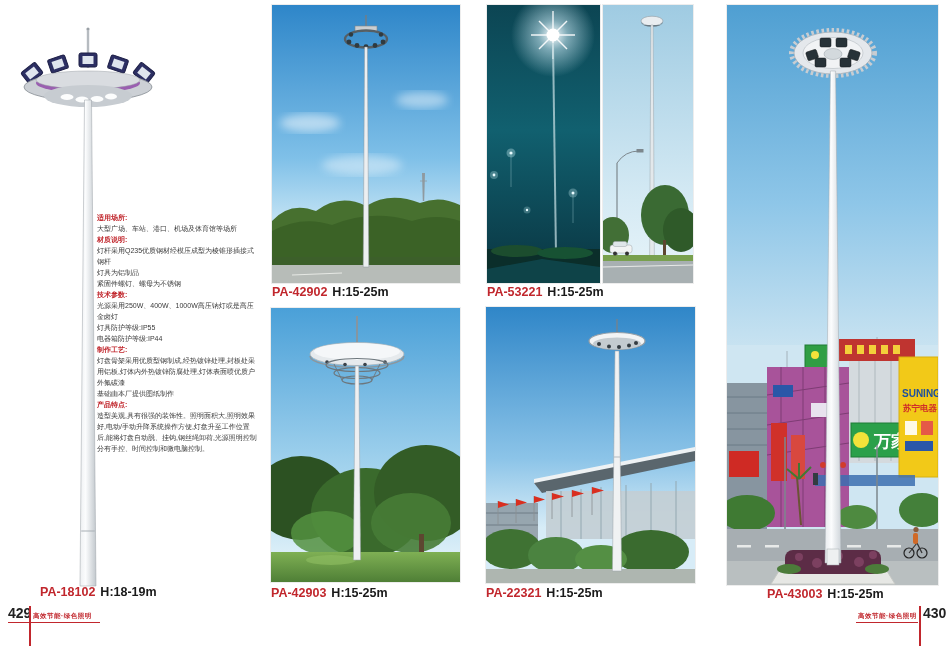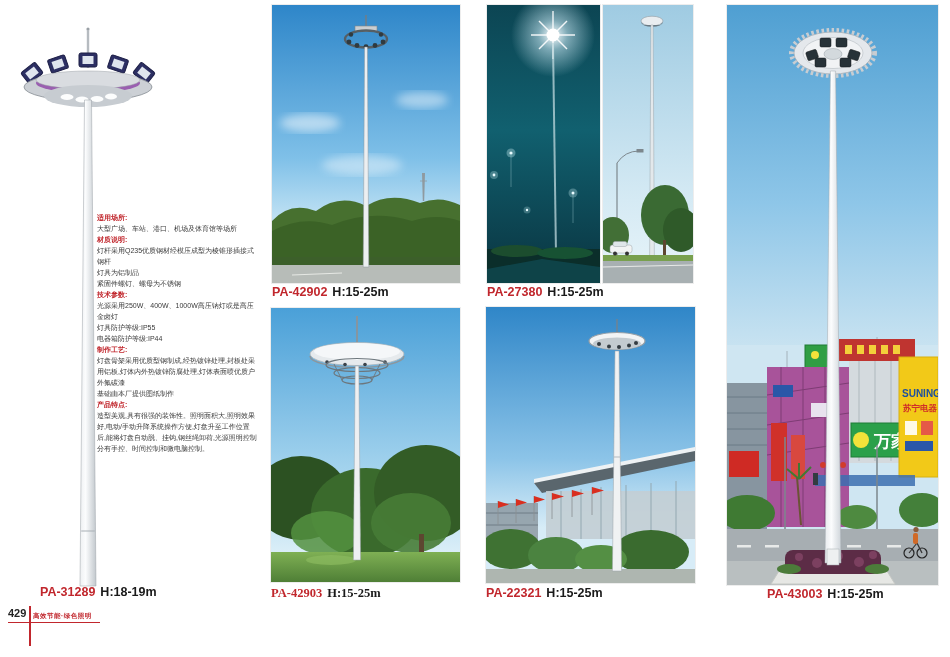--- a/index.html
+++ b/index.html
@@ -9,21 +9,21 @@
   .photo svg{display:block;}
   .plabel{position:absolute;font-size:12.5px;font-weight:bold;white-space:nowrap;letter-spacing:0;}
   .plabel .model{color:#c1272d;margin-right:5px;}
   .plabel .ph{color:#1a1a1a;}
   .specs{position:absolute;left:97px;top:212px;width:160px;}
   .spec-heading{color:#c1272d;font-weight:bold;font-size:7px;line-height:11px;}
   .spec-body{color:#3a3a3a;font-size:7px;line-height:11px;white-space:pre-line;}
   .footer{position:absolute;top:605px;height:42px;}
   .footer-left{left:8px;width:100px;}
   .footer-right{left:848px;width:94px;}
-  .pagenum{font-size:11px;font-weight:bold;color:#222;display:inline-block;vertical-align:top;line-height:16px;}
+  .pagenum{font-size:14px;font-weight:bold;color:#222;display:inline-block;vertical-align:top;line-height:16px;}
   .slogan{font-size:6.5px;font-weight:bold;color:#c1272d;display:inline-block;vertical-align:top;
     line-height:16px;letter-spacing:.5px;}
   .vline{position:absolute;top:1px;width:1.5px;height:40px;background:#c1272d;}
   .redline{position:absolute;top:17px;height:1px;background:#c1272d;}
 </style>
 </head>
 <body>
 
 <div class="page">
 
@@ -96,21 +96,21 @@
       <div class="spec-body">灯盘骨架采用优质型钢制成,经热镀锌处理,封板处采用铝板,灯体内外热镀锌防腐处理,灯体表面喷优质户外氟碳漆
 基础由本厂提供图纸制作</div>
     </div>
     <div>
       <div class="spec-heading">产品特点:</div>
       <div class="spec-body">造型美观,具有很强的装饰性。照明面积大,照明效果好,电动/手动升降系统操作方便,灯盘升至工作位置后,能将灯盘自动脱、挂钩,钢丝绳卸荷,光源照明控制分有手控、时间控制和微电脑控制。</div>
     </div>
   </div>
 
   <div class="plabel" style="left:40px;top:585px;">
-    <span class="model">PA-31289</span><span class="ph">H:18-19m</span>
+    <span class="model">PA-18102</span><span class="ph">H:18-19m</span>
   </div>
 
   <div class="photo" style="left:272px;top:5px;">
     <svg width="188" height="278" viewBox="0 0 188 278">
       <defs>
         <linearGradient id="sky1" x1="0" y1="0" x2="0" y2="1">
           <stop offset="0" stop-color="#2e86c9"></stop>
             <stop offset="0.55" stop-color="#7fc0e8"></stop>
           <stop offset="0.85" stop-color="#d8eef8"></stop>
         </linearGradient>
@@ -190,21 +190,21 @@
       <ellipse cx="155" cy="185" rx="52" ry="48" fill="#335c26"></ellipse>
       <ellipse cx="140" cy="215" rx="40" ry="30" fill="#477c36" opacity="0.9"></ellipse>
       <ellipse cx="55" cy="225" rx="35" ry="22" fill="#54903f" opacity="0.85"></ellipse>
       <rect x="148" y="226" width="5" height="28" fill="#5d4630"></rect>
       <rect x="0" y="244" width="189" height="30" fill="url(#grass)"></rect>
       <ellipse cx="60" cy="252" rx="25" ry="5" fill="#8cbb60" opacity="0.7"></ellipse>
 
       <polygon points="84.2,58 87.8,58 89.6,252 82.4,252" fill="#eef0f2" stroke="#98a0a6" stroke-width="0.5"></polygon>
     </svg>
   </div>
-  <div class="plabel" style="left:271px;top:586px;font-family:Liberation Serif, serif;">
+  <div class="plabel" style="left:271px;top:586px;">
     <span class="model">PA-42903</span><span class="ph">H:15-25m</span>
   </div>
 
   <div class="photo" style="left:487px;top:5px;">
     <svg width="113" height="278" viewBox="0 0 113 278">
       <defs>
         <linearGradient id="night" x1="0" y1="0" x2="0" y2="1">
           <stop offset="0" stop-color="#0c4553"></stop>
             <stop offset="0.45" stop-color="#11606f"></stop>
           <stop offset="1" stop-color="#0a3440"></stop>
@@ -277,21 +277,21 @@
 
       <g>
         <rect x="7" y="240" width="22" height="8" rx="2.5" fill="#f2f4f4" stroke="#9aa2a6" stroke-width="0.5"></rect>
         <rect x="10" y="236.5" width="14" height="5" rx="2" fill="#dfe6e9" stroke="#9aa2a6" stroke-width="0.5"></rect>
         <circle cx="12" cy="248.5" r="2" fill="#333"></circle>
           <circle cx="24" cy="248.5" r="2" fill="#333"></circle>
       </g>
     </svg>
   </div>
   <div class="plabel" style="left:487px;top:285px;">
-    <span class="model">PA-27380</span><span class="ph">H:15-25m</span>
+    <span class="model">PA-53221</span><span class="ph">H:15-25m</span>
   </div>
 
   <div class="photo" style="left:486px;top:307px;">
     <svg width="209" height="276" viewBox="0 0 209 276">
       <defs>
         <linearGradient id="sky4" x1="0" y1="0" x2="0" y2="1">
           <stop offset="0" stop-color="#2f86c8"></stop>
             <stop offset="0.55" stop-color="#8cc4e8"></stop>
           <stop offset="0.8" stop-color="#d7ecf7"></stop>
         </linearGradient>
@@ -514,14 +514,20 @@
     <span class="model">PA-43003</span><span class="ph">H:15-25m</span>
   </div>
 
   <div class="footer footer-left">
     <span class="pagenum">429</span>
     <div class="vline" style="left:21px;"></div>
     <span class="slogan" style="position:absolute;left:25px;top:3px;">高效节能·绿色照明</span>
     <div class="redline" style="left:0;width:92px;"></div>
   </div>
 
+  <div class="footer footer-right">
+    <span class="slogan" style="position:absolute;left:10px;top:3px;">高效节能·绿色照明</span>
+    <div class="vline" style="left:71px;"></div>
+    <span class="pagenum" style="position:absolute;left:75px;top:0;">430</span>
+    <div class="redline" style="left:8px;width:62px;"></div>
+  </div>
 
 </div>
 
 </body></html>

